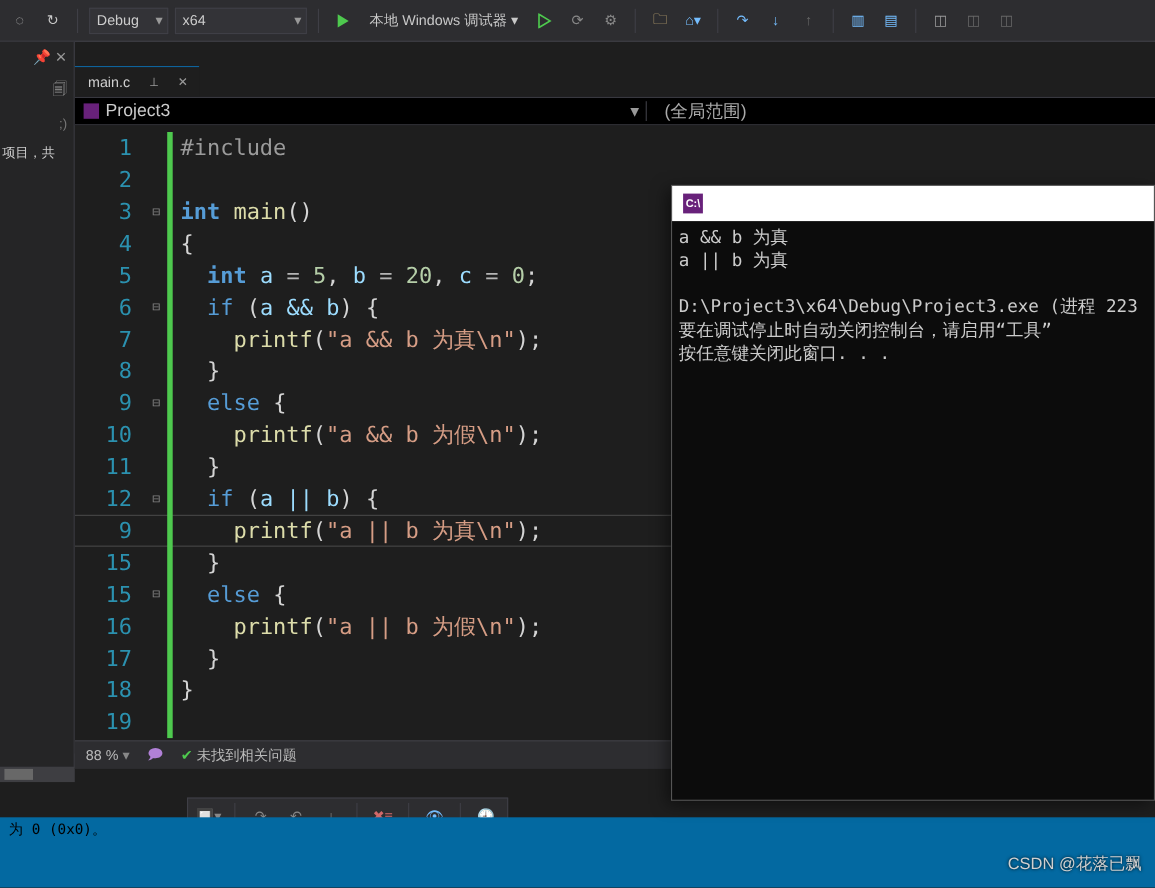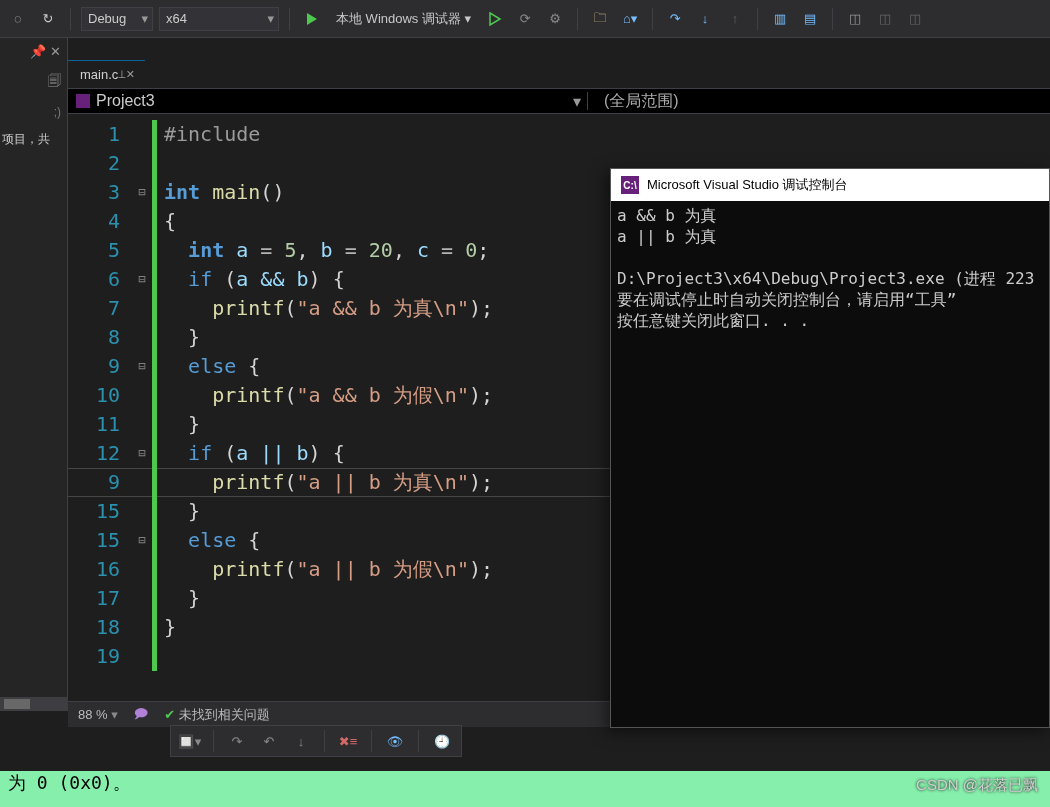--- a/index.html
+++ b/index.html
@@ -22,21 +22,21 @@
   .tb-select.platform { width:120px; }
   .tb-select::after { content:"▾"; position:absolute; right:4px; color:#999; }
   .play { color:#4ec94e; }
   .play-outline { color:#4ec94e; }
   .tb-blue { color:#75beff; }
   .tb-orange { color:#d7ba7d; }
   .left-col { position:absolute; left:0; top:38px; width:68px; height:660px; background:#252526; border-right:1px solid #3f3f46; }
   .left-col .row { display:flex; align-items:center; gap:4px; padding:6px; color:#999; justify-content:flex-end;}
   .ftabs { position:absolute; left:68px; top:58px; height:30px; display:flex; align-items:flex-end; }
   .ftab { background:#1c1c1c; color:#d0d0d0; padding:5px 10px 5px 12px;
-    border-top:1px solid #3f3f46; display:flex; align-items:center; gap:0;
+    border-top:1px solid #3f3f46; display:flex; align-items:center; gap:18px;
     height:28px; font-size:13px; }
   .ftab.active { background:#1e1e1e; border-top:1px solid #0e639c; }
   .pin-icon,.x-icon { font-size:11px; color:#999; }
   .scope-bar { position:absolute; left:68px; top:88px; right:0; height:26px;
     background:#000000; border-top:1px solid #3f3f46; border-bottom:1px solid #3f3f46;
     display:flex; align-items:center; font-size:16px; }
   .scope-left { display:flex; align-items:center; gap:6px; padding:0 8px; width:520px;
     border-right:1px solid #3f3f46; position:relative; }
   .scope-left::after { content:"▾"; position:absolute; right:6px; color:#999; }
   .proj-icon { width:14px; height:14px; background:#68217a; display:inline-block; }
@@ -56,32 +56,32 @@
   .cur-line { position:absolute; left:0; right:0; height:29px; top:354px;
     border-top:1px solid #464646; border-bottom:1px solid #464646; pointer-events:none;}
   .kw { color:#569cd6; } .type { color:#569cd6;font-weight:bold; }
   .fn { color:#dcdcaa; } .str { color:#d69d85; }
   .num { color:#b5cea8; } .pp { color:#9b9b9b; }
   .inc { color:#d69d85; } .op { color:#b4b4b4; }
   .id { color:#9cdcfe; } .txt { color:#d4d4d4; }
   .paren { color:#d4d4d4; } .brace { color:#d4d4d4; }
   .status { position:absolute; left:68px; right:0; height:26px;
     background:#2d2d30; border-top:1px solid #3f3f46; display:flex;
-    align-items:center; gap:16px; padding:0 10px; color:#bbb; bottom:80px;}
+    align-items:center; gap:16px; padding:0 10px; color:#bbb; bottom:108px;}
   .zoom-dd::after { content:" ▾"; color:#888; }
   .ok-icon { color:#4ec94e; }
   .debug-tb { position:absolute; left:170px; bottom:50px; height:32px;
     background:#2d2d30; border:1px solid #3f3f46; display:flex; align-items:center;
     gap:6px; padding:0 6px; }
   .dbg-btn { width:26px; height:24px; display:flex; align-items:center; justify-content:center;
     color:#888; }
   .dbg-btn.act { color:#75beff; }
   .dbg-btn.red { color:#d16969; }
-  .output { position:absolute; left:0; right:0; bottom:0; height:36px;
-    background:#86efac; color:#000; font-family:Consolas,monospace; font-size:18px;
+  .output { position:absolute; left:0; right:0; bottom:0; height:64px;
+    background:#0369a1; color:#000; font-family:Consolas,monospace; font-size:13px;
     padding:4px 8px; line-height:16px; overflow:hidden;}
   .watermark { position:absolute; right:12px; bottom:12px; color:#d0d0d0;
     font-size:15px; text-shadow:0 0 3px #000; }
   .console-win { position:absolute; left:610px; top:168px; width:440px; height:560px;
     background:#0c0c0c; border:1px solid #555; box-shadow:-4px 4px 14px rgba(0,0,0,.5);
     display:flex; flex-direction:column; }
   .console-title { height:32px; background:#fff; color:#000; display:flex;
     align-items:center; gap:8px; padding:0 10px; font-size:13px; }
   .vs-badge { width:18px; height:18px; background:#68217a; color:#fff;
     display:flex; align-items:center; justify-content:center; font-size:10px; font-weight:bold;}
@@ -237,21 +237,20 @@
   <div class="dbg-btn">🕘</div>
 </div>
 
 <div class="output">
   <div>为 0 (0x0)。</div>
 </div>
 
 <div class="console-win">
   <div class="console-title">
     <span class="vs-badge">C:\</span>
-    <span>Microsoft Visual Studio 调试控制台</span>
   </div>
   <div class="console-body" id="conbody">a &amp;&amp; b 为真
 a || b 为真
 
 D:\Project3\x64\Debug\Project3.exe (进程 223
 要在调试停止时自动关闭控制台，请启用“工具”
 按任意键关闭此窗口. . .</div>
 </div>
 
 <div class="watermark">CSDN @花落已飘</div>

